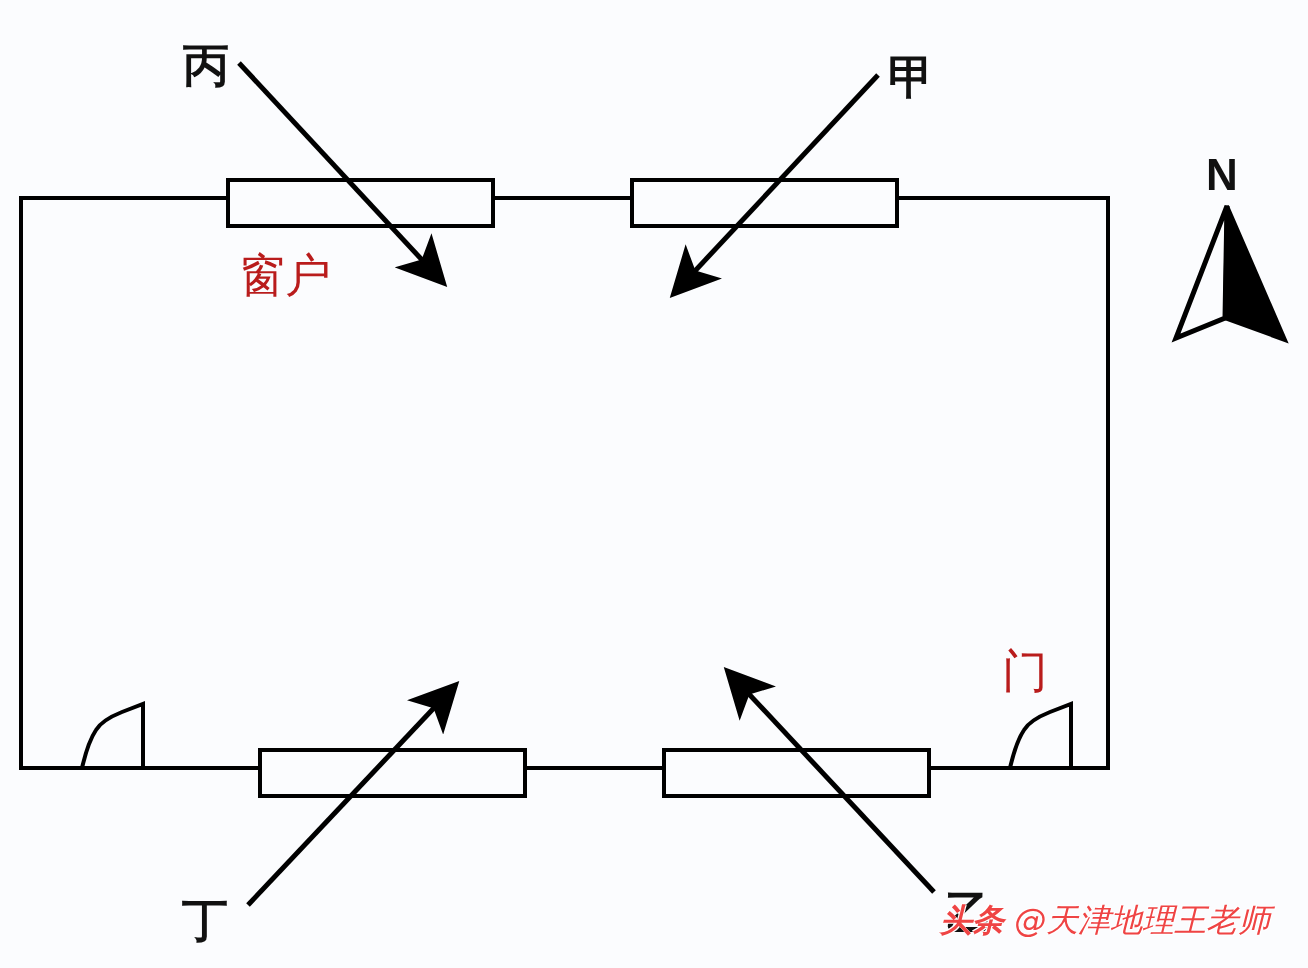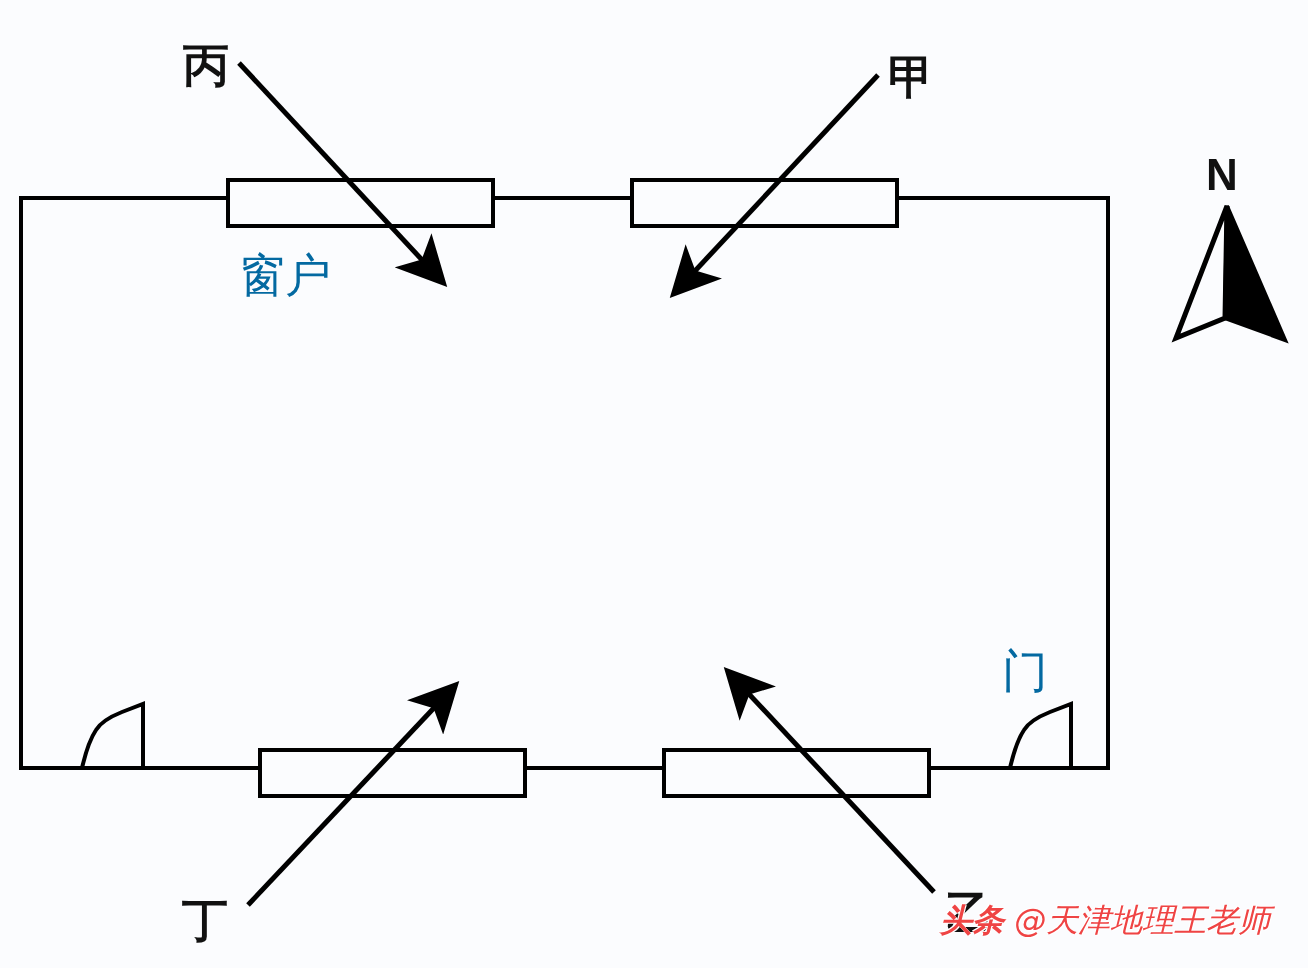--- a/index.html
+++ b/index.html
@@ -27,21 +27,21 @@
       line-height: 1;
       white-space: nowrap;
     }
     .label-direction {
       font-size: 46px;
       font-weight: bold;
     }
     .label-annot {
       font-size: 46px;
       font-weight: normal;
-      color: #0369a1;
+      color: #b91c1c;
     }
     .label-north {
       font-size: 44px;
       font-weight: bold;
       font-family: "Liberation Sans", "DejaVu Sans", sans-serif;
     }
     .watermark {
       position: absolute;
       left: 940px;
       top: 904px;

